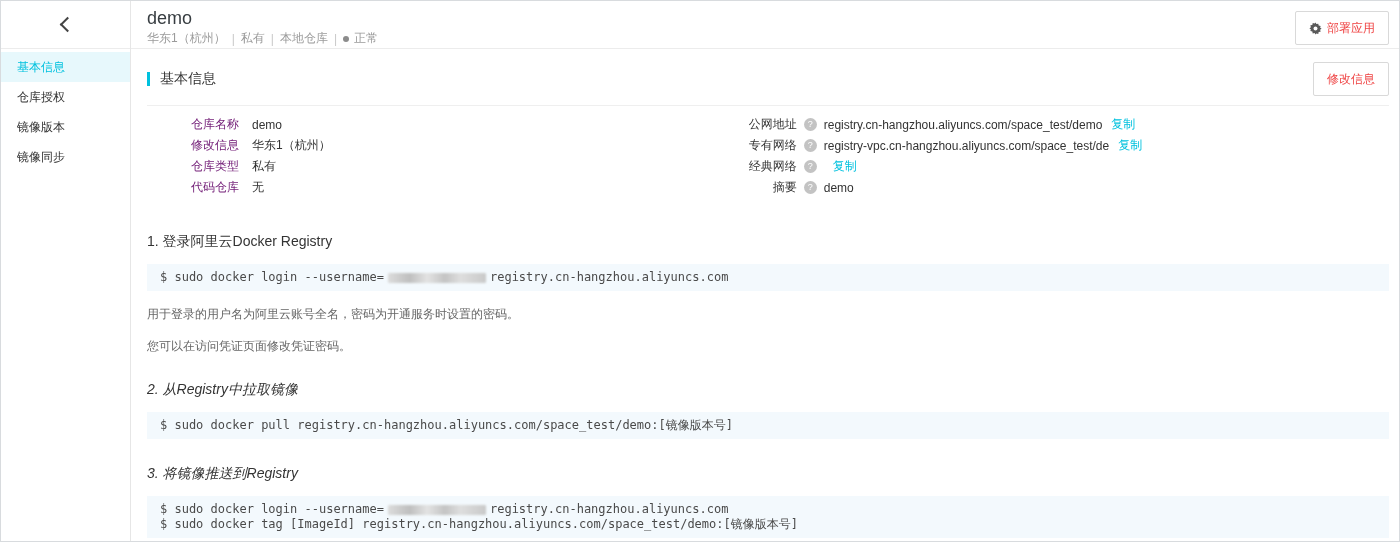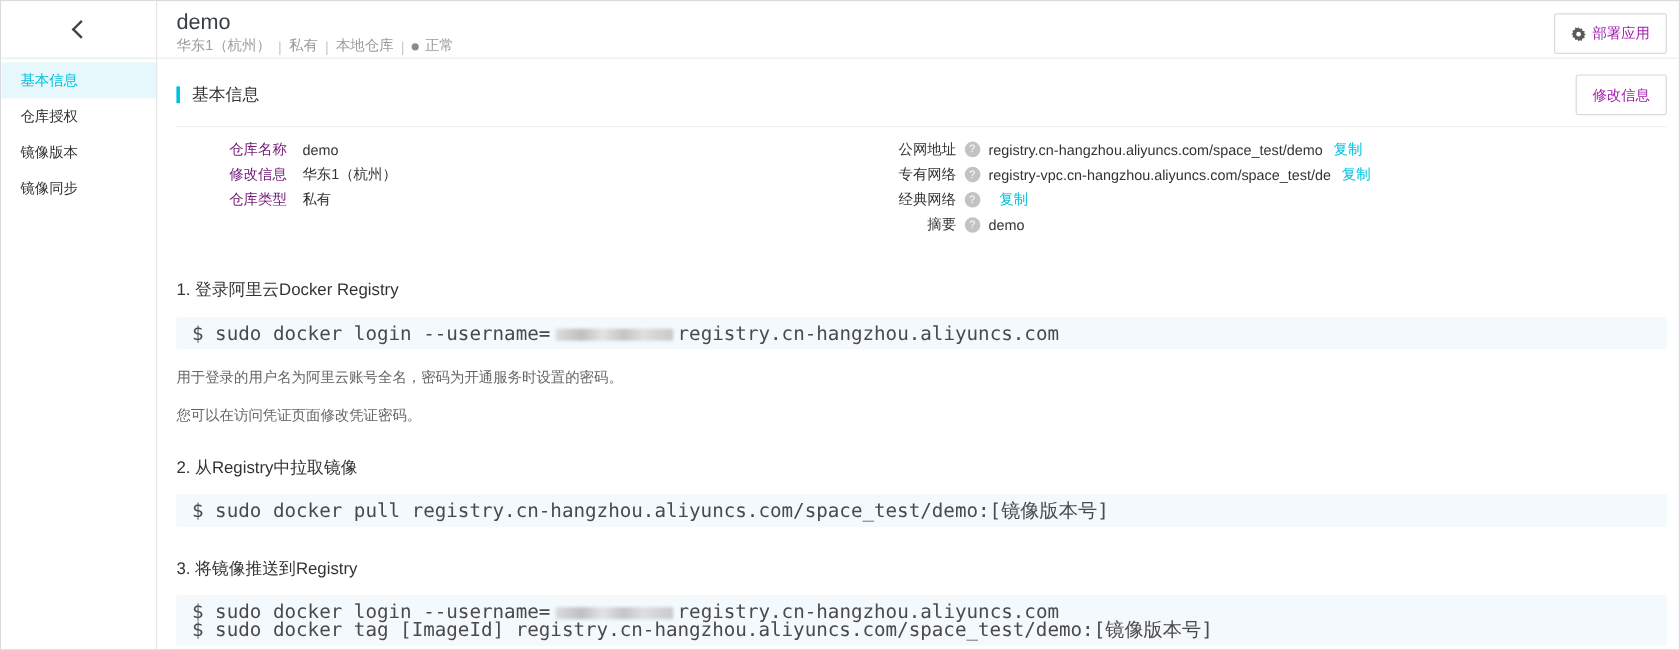--- a/index.html
+++ b/index.html
@@ -15,21 +15,21 @@
   .menu-item { height:30px; line-height:30px; padding-left:16px; font-size:12px; color:#333; cursor:pointer; }
   .menu-item.active { background:#e7f8fc; color:#00c1de; }
 
   
   .main { flex:1; display:flex; flex-direction:column; min-width:0; }
   .main-header { height:48px; flex:0 0 48px; border-bottom:1px solid #ececec; display:flex; justify-content:space-between; align-items:flex-start; padding:7px 10px 0 16px; }
   .title { font-size:18px; color:#373d41; line-height:20px; }
   .subtitle { font-size:12px; color:#9b9b9b; margin-top:2px; display:flex; align-items:center; }
   .subtitle .sep { color:#c9c9c9; margin:0 6px; }
   .status-dot { display:inline-block; width:6px; height:6px; border-radius:50%; background:#8c8c8c; margin-right:5px; }
-  .btn { height:26px; background:#fff; border:1px solid #d9d9d9; border-radius:2px; font-size:12px; color:#a21caf; padding:16px 13px; display:inline-flex; align-items:center; cursor:pointer; font-family:inherit; }
+  .btn { height:26px; background:#fff; border:1px solid #d9d9d9; border-radius:2px; font-size:12px; color:#ef4444; padding:16px 13px; display:inline-flex; align-items:center; cursor:pointer; font-family:inherit; }
   .btn svg { margin-right:5px; }
   .deploy-btn { margin-top:3px; }
 
   
   .content { flex:1; padding:13px 10px 0 16px; overflow:hidden; position:relative; }
   .section-row { display:flex; justify-content:space-between; align-items:center; }
   .section-title { display:flex; align-items:center; font-size:14px; color:#333; }
   .accent-bar { width:3px; height:14px; background:#00c1de; margin-right:10px; }
   .hr { border-bottom:1px solid #efefef; margin-top:9px; }
 
@@ -42,22 +42,22 @@
   .right-label { width:66px; flex:0 0 66px; text-align:right; color:#333; }
   .help-icon { width:13px; height:13px; flex:0 0 13px; border-radius:50%; background:#c3c3c3; color:#fff; font-size:9px; line-height:13px; text-align:center; margin:0 7px 0 7px; cursor:pointer; }
   .addr { color:#333; overflow:hidden; text-overflow:clip; }
   .copy-link { color:#00c1de; margin-left:9px; cursor:pointer; flex:0 0 auto; }
 
   .tabs { display:flex; border-bottom:1px solid #e8e8e8; margin-top:16px; padding-left:12px; }
   .tab { font-size:12px; color:#666; line-height:14px; padding:0 3px 8px 3px; margin-right:42px; cursor:pointer; border-bottom:2px solid transparent; margin-bottom:-1px; }
   .tab.active { color:#00c1de; border-bottom-color:#00c1de; }
 
   .guide-h { font-size:14px; font-weight:400; color:#333; margin-top:35px; }
-  .guide-h.gap { margin-top:26px; }
-  .code { background:#f3f9fd; margin-top:13px; padding:6px 13px; font-family:"DejaVu Sans Mono","Liberation Mono",monospace; font-size:16px; color:#4a4a4a; line-height:15px; white-space:nowrap; overflow:hidden; }
+  .guide-h.gap { margin-top:26px;font-style:italic; }
+  .code { background:#f3f9fd; margin-top:13px; padding:6px 13px; font-family:"DejaVu Sans Mono","Liberation Mono",monospace; font-size:12px; color:#4a4a4a; line-height:15px; white-space:nowrap; overflow:hidden; }
   .redacted { display:inline-block; width:98px; height:10px; vertical-align:middle; margin:0 4px; border-radius:1px;
               background:linear-gradient(90deg,#dcdcdc 0%,#bfbfbf 22%,#e3e3e3 40%,#c4c4c4 58%,#dedede 74%,#c9c9c9 100%); filter:blur(1.3px); }
   .para { font-size:12px; color:#666; margin-top:15px; }
 </style>
 </head>
 <body>
 
 <div class="page">
 
   <div class="sidebar">
@@ -117,20 +117,24 @@
             <span class="info-value">demo</span>
           </div>
           <div class="info-row">
             <span class="info-label">修改信息</span>
             <span class="info-value">华东1（杭州）</span>
           </div>
           <div class="info-row">
             <span class="info-label">仓库类型</span>
             <span class="info-value">私有</span>
           </div>
+          <div class="info-row">
+            <span class="info-label">代码仓库</span>
+            <span class="info-value">无</span>
+          </div>
         </div>
 
         <div class="info-col-right">
           <div class="info-row">
             <span class="right-label">公网地址</span>
             <span class="help-icon">?</span>
             <span class="addr">registry.cn-hangzhou.aliyuncs.com/space_test/demo</span>
             <span class="copy-link">复制</span>
           </div>
           <div class="info-row">

